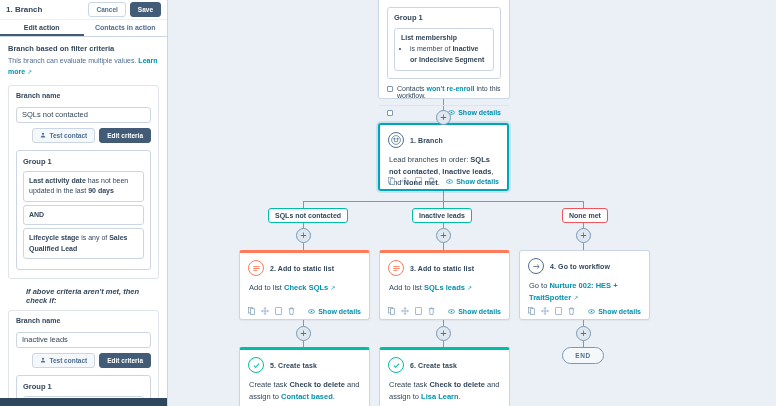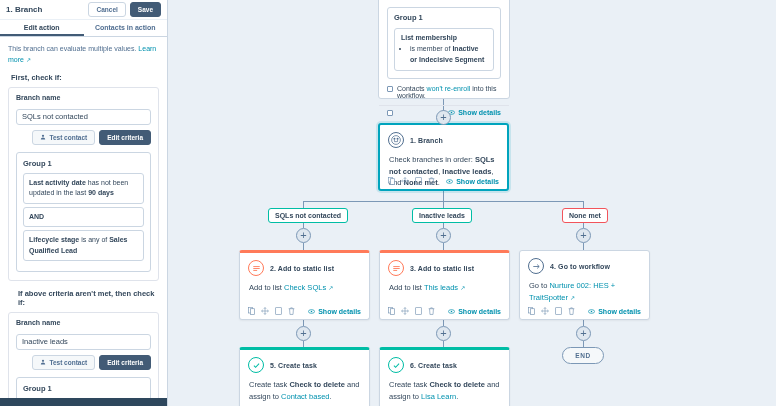--- a/index.html
+++ b/index.html
@@ -75,21 +75,21 @@
     color: #33475b;
     letter-spacing: .1px;
   }
   .card-body {
     padding: 4px 9px 6px 9px;
     font-size: 7.5px;
     line-height: 1.55;
     color: #33475b;
   }
   .card-body b { font-weight: 700; }
-  .lnk { color: #0091ae; font-weight: 400; cursor: pointer; }
+  .lnk { color: #0091ae; font-weight: 700; cursor: pointer; }
   .ext { font-size: 6px; color: #0091ae; }
 
   .card-foot {
     position: absolute; left: 0; right: 0; bottom: 0;
     display: flex; align-items: center; justify-content: space-between;
     padding: 3px 8px 4px 8px;
   }
   .foot-icons { display: flex; gap: 6px; align-items: center; }
   .foot-icons span { color: #7c98b6; cursor: pointer; line-height: 0; }
   .showdet {
@@ -282,21 +282,21 @@
           <svg width="10" height="10" viewBox="0 0 16 16">
               <circle cx="8" cy="8" r="7" fill="none" stroke="#516f90" stroke-width="1.2"></circle>
               <circle cx="5.5" cy="6" r="1.6" fill="#516f90"></circle>
               <circle cx="10.5" cy="6" r="1.6" fill="#516f90"></circle>
               <path d="M5.5 7.6v3M10.5 7.6v3M5.5 10.6h5" stroke="#516f90" stroke-width="1.1" fill="none"></path>
             </svg>
         </span>
         <span class="card-title">1. Branch</span>
       </div>
       <div class="card-body">
-        <span>Check branches in order: </span><b>SQLs not contacted</b><span>, </span><b>Inactive leads</b><span>, and </span><b>None met</b><span>.</span>
+        <span>Lead branches in order: </span><b>SQLs not contacted</b><span>, </span><b>Inactive leads</b><span>, and </span><b>None met</b><span>.</span>
       </div>
       <div class="card-foot">
         <span class="foot-icons">
           <span><svg width="7" height="8" viewBox="0 0 12 14">
                 <rect x="0.5" y="0.5" width="7" height="10" fill="none" stroke="#7c98b6" stroke-width="1.2"></rect>
                 <rect x="4" y="3" width="7" height="10" fill="#fff" stroke="#7c98b6" stroke-width="1.2"></rect>
               </svg></span>
           <span><svg width="8" height="8" viewBox="0 0 14 14">
                 <path d="M7 1v12M1 7h12M7 1 5 3.2M7 1l2 2.2M7 13l-2-2.2M7 13l2-2.2M1 7l2.2-2M1 7l2.2 2M13 7l-2.2-2M13 7l-2.2 2" stroke="#7c98b6" stroke-width="1.1" fill="none"></path>
               </svg></span>
@@ -381,21 +381,21 @@
     <div class="card topbar-orange" style="left:379px; top:250px; width:131px; height:70px;">
       <div class="card-head">
         <span class="card-ico ico-orange">
           <svg width="9" height="9" viewBox="0 0 14 14">
               <path d="M2 4h10M2 7h10M2 10h6" stroke="#ff7a59" stroke-width="1.4" fill="none"></path>
             </svg>
         </span>
         <span class="card-title">3. Add to static list</span>
       </div>
       <div class="card-body">
-        <span>Add to list </span><span class="lnk">This leads</span>
+        <span>Add to list </span><span class="lnk">SQLs leads</span>
         <span class="ext">↗</span>
       </div>
       <div class="card-foot">
         <span class="foot-icons">
           <span><svg width="7" height="8" viewBox="0 0 12 14">
                 <rect x="0.5" y="0.5" width="7" height="10" fill="none" stroke="#7c98b6" stroke-width="1.2"></rect>
                 <rect x="4" y="3" width="7" height="10" fill="#fff" stroke="#7c98b6" stroke-width="1.2"></rect>
               </svg></span>
           <span><svg width="8" height="8" viewBox="0 0 14 14">
                 <path d="M7 1v12M1 7h12M7 1 5 3.2M7 1l2 2.2M7 13l-2-2.2M7 13l2-2.2M1 7l2.2-2M1 7l2.2 2M13 7l-2.2-2M13 7l-2.2 2" stroke="#7c98b6" stroke-width="1.1" fill="none"></path>
@@ -510,27 +510,27 @@
       </span>
     </div>
 
     <div class="tabs">
       <div class="tab active">Edit action</div>
       <div class="tab">Contacts in action</div>
     </div>
 
     <div class="panel-body">
 
+      <div class="sec-title">Branch based on filter criteria</div>
       <div class="sec-sub">
         <span>This branch can evaluate multiple values.</span>
         <span class="lnk">Learn more</span>
         <span class="ext">↗</span>
       </div>
 
-      <div class="step-lbl">First, check if:</div>
 
       <div class="critbox">
         <div class="fld-lbl">Branch name</div>
         <input class="txtinput" value="SQLs not contacted" style="">
         <div class="btnrow">
           <span class="btn btn-test">
             <svg width="6" height="6" viewBox="0 0 12 12">
                 <circle cx="6" cy="3.6" r="2.2" fill="#506e91"></circle>
                 <path d="M1.6 11c0-2.6 2-4 4.4-4s4.4 1.4 4.4 4" fill="#506e91"></path>
               </svg>
@@ -544,21 +544,21 @@
           <div class="filt">
             <b>Last activity date</b><span> has not been updated in the last </span><b>90 days</b>
           </div>
           <div class="filt androw">AND</div>
           <div class="filt">
             <b>Lifecycle stage</b><span> is any of </span><b>Sales Qualified Lead</b>
           </div>
         </div>
       </div>
 
-      <div class="step-lbl" style="margin-left:10px;">If above criteria aren't met, then check if:</div>
+      <div class="step-lbl" style="margin-left:18px;font-style:italic;">If above criteria aren't met, then check if:</div>
 
       <div class="critbox">
         <div class="fld-lbl">Branch name</div>
         <input class="txtinput" value="Inactive leads" style="">
         <div class="btnrow">
           <span class="btn btn-test">
             <svg width="6" height="6" viewBox="0 0 12 12">
                 <circle cx="6" cy="3.6" r="2.2" fill="#506e91"></circle>
                 <path d="M1.6 11c0-2.6 2-4 4.4-4s4.4 1.4 4.4 4" fill="#506e91"></path>
               </svg>

